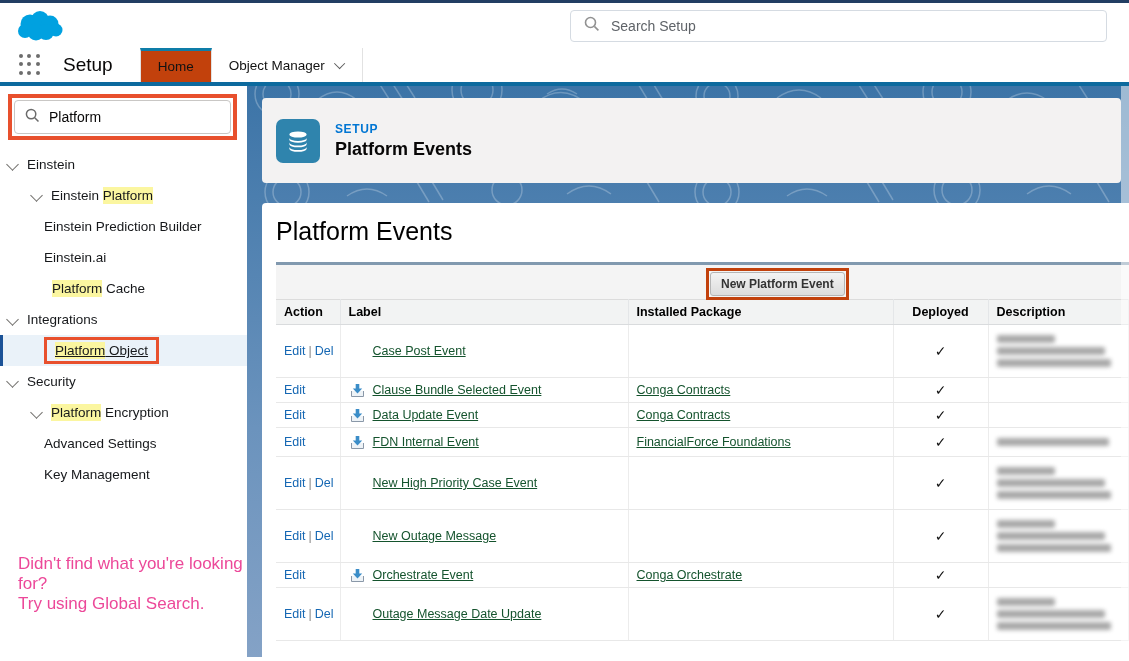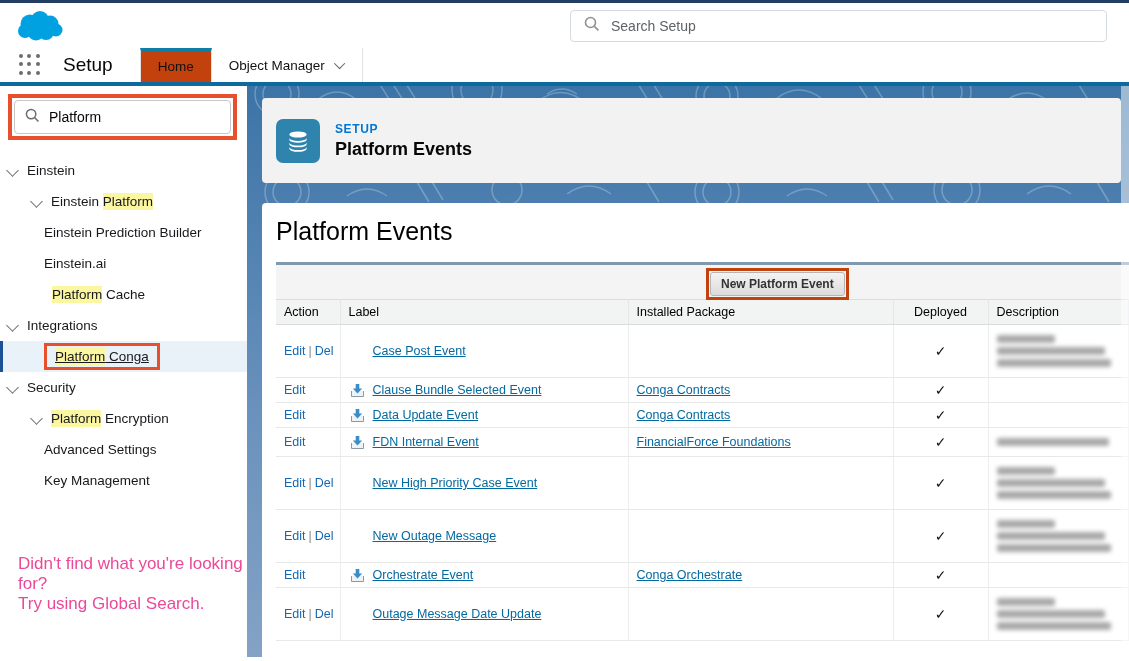--- a/index.html
+++ b/index.html
@@ -32,21 +32,21 @@
   .tab:first-child { border-left: 1px solid #e2e2e2; }
   .tab.active { background: #c2410c; border-top: 3px solid #0e7da8; }
   .chev-down { display: inline-block; width: 8px; height: 8px; border-left: 1.5px solid #5c5c5c; border-bottom: 1.5px solid #5c5c5c; transform: rotate(-45deg) translateY(-2px); margin-left: 12px; }
   
   .body-row { display: flex; height: 571px; }
   
   .sidebar { width: 247px; flex-shrink: 0; background: #fff; position: relative; }
   .sidebar-search-annotation { margin: 8px 10px 0 8px; border: 4px solid #e8502d; background: #fff; }
   .sidebar-search { display: flex; align-items: center; gap: 9px; border: 1px solid #c9c7c5; border-radius: 4px; margin: 2px; height: 34px; padding: 0 10px; }
   .sidebar-search input { border: none; outline: none; flex: 1; font: 14px "Liberation Sans", sans-serif; color: #080707; }
-  .tree { margin-top: 15px; }
+  .tree { margin-top: 9px; }
   .tree-item { height: 31px; display: flex; align-items: center; font-size: 13.5px; cursor: pointer; }
   .tree-item.lv0 { padding-left: 8px; }
   .tree-item.lv1 { padding-left: 32px; }
   .tree-item.lv2 { padding-left: 52px; }
   .tree-item.lv3 { padding-left: 44px; }
   .tree-chev { display: inline-block; width: 9px; height: 9px; border-left: 1.5px solid #706e6b; border-bottom: 1.5px solid #706e6b; transform: rotate(-45deg); margin-right: 10px; flex-shrink: 0; }
   .tree-item.selected { background: #eaf2f9; box-shadow: inset 3px 0 0 #1b5297; }
   .tree-item.selected .tree-label { text-decoration: underline; }
   .tree-label mark { background: #fbf6a0; color: inherit; padding: 1px 0; }
   .label-annotation { border: 3px solid #e8502d; padding: 3px 8px; margin-left: -8px; }
@@ -69,28 +69,28 @@
   
   .table-wrap { margin-top: 16px; border-top: 3px solid #8199af; }
   .toolbar { height: 34px; background: #f4f4f4; position: relative; }
   .btn-annotation { position: absolute; left: 430px; top: 3px; border: 3px solid #c2410c; padding: 1px; background: transparent; }
   .new-btn {
     font: 700 12px "Liberation Sans", sans-serif; color: #333;
     background: linear-gradient(#f3f3f3, #dcdcdc); border: 1px solid #b5b5b5; border-radius: 3px;
     padding: 4px 10px; cursor: pointer; white-space: nowrap;
   }
   table { width: 100%; border-collapse: collapse; table-layout: fixed; font-size: 12.5px; }
-  th { background: #f2f3f3; text-align: left; font-weight: 400; color: #000; padding: 5px 8px; border-top: 1px solid #dcdcdc; border-bottom: 1px solid #d9dbdd; border-right: 1px solid #e4e6e8; }
+  th { background: #f2f3f3; text-align: left; font-weight: 700; color: #000; padding: 5px 8px; border-top: 1px solid #dcdcdc; border-bottom: 1px solid #d9dbdd; border-right: 1px solid #e4e6e8; }
   th.c-deployed { text-align: center; }
   td { padding: 4px 8px; border-bottom: 1px solid #e8e8e8; border-right: 1px solid #ececec; vertical-align: middle; color: #222; }
   a.action-link { color: #1567b3; text-decoration: none; }
   .pipe { color: #888; padding: 0 3px; }
   .label-flex { display: flex; align-items: center; gap: 7px; }
   .icon-slot { width: 17px; height: 15px; flex-shrink: 0; }
-  a.row-link { color: #0369a1; text-decoration: underline; }
+  a.row-link { color: #14532d; text-decoration: underline; }
   .check { display: block; text-align: center; font-size: 14px; color: #111; }
   .redacted { filter: blur(2px); padding: 2px 0; }
   .rline { height: 8px; background: #a9a9a9; border-radius: 2px; margin: 4px 0; }
 </style>
 </head>
 <body>
 
 <div class="top-strip"></div>
 
 <header class="global-header">
@@ -172,21 +172,21 @@
           <span class="tree-label"><span>Einstein.ai</span></span>
         </div>
         <div class="tree-item lv2">
           <span class="tree-label"><mark>Platform</mark><span> Cache</span></span>
         </div>
         <div class="tree-item lv0">
           <span class="tree-chev"></span>
           <span class="tree-label"><span>Integrations</span></span>
         </div>
         <div class="tree-item lv2 selected">
-          <span class="label-annotation"><span class="tree-label"><mark>Platform</mark><span> Conga</span></span></span>
+          <span class="label-annotation"><span class="tree-label"><mark>Platform</mark><span> Object</span></span></span>
         </div>
         <div class="tree-item lv0">
           <span class="tree-chev"></span>
           <span class="tree-label"><span>Security</span></span>
         </div>
         <div class="tree-item lv1">
           <span class="tree-chev"></span>
           <span class="tree-label"><mark>Platform</mark><span> Encryption</span></span>
         </div>
         <div class="tree-item lv3">

